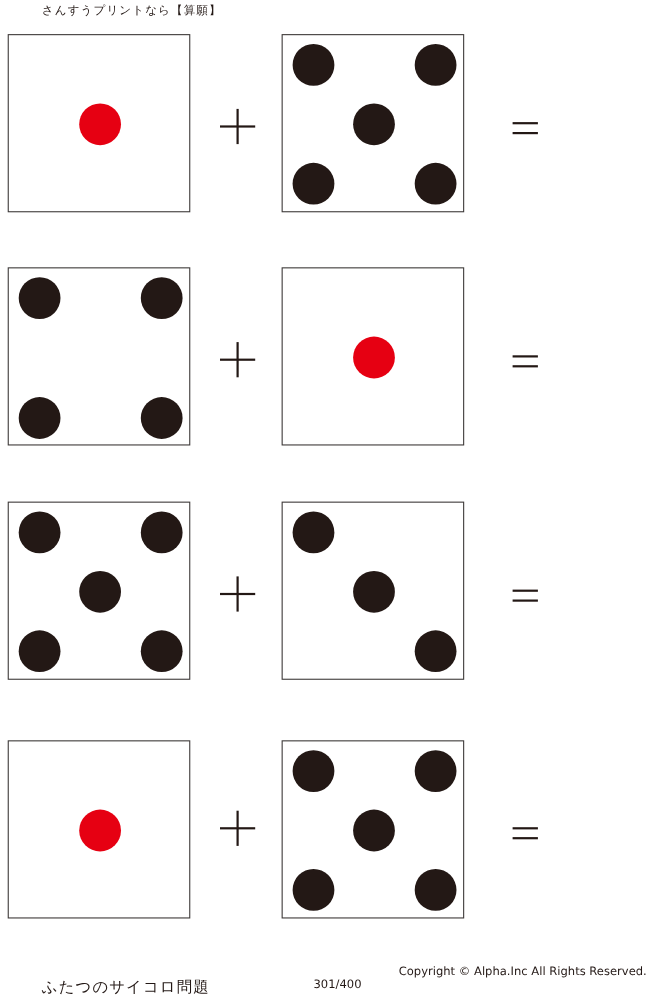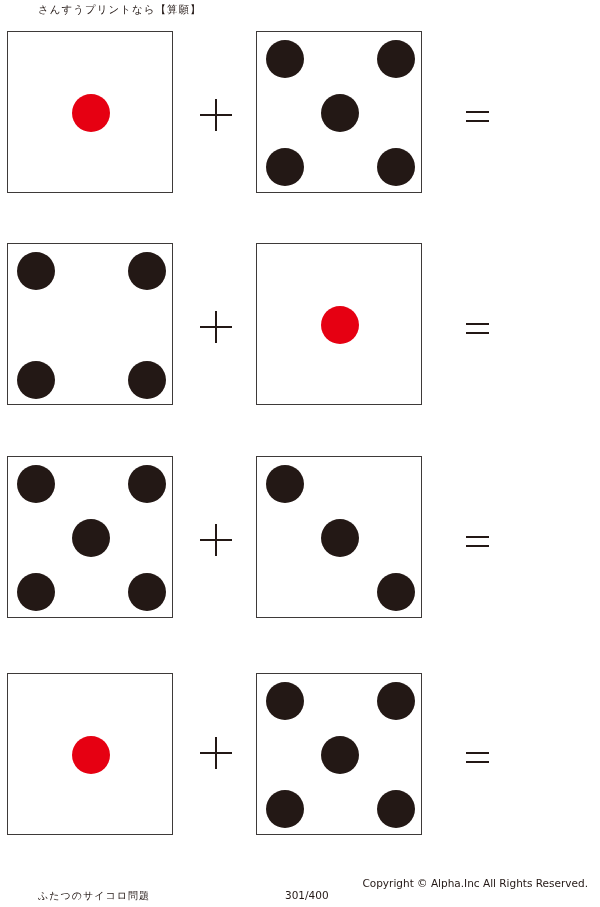--- a/index.html
+++ b/index.html
@@ -13,21 +13,21 @@
     .pip { position: absolute; width: 38px; height: 38px; border-radius: 50%; background: #231815; }
     .pip.red { background: #e60012; }
     .op-plus { position: absolute; left: 200px; width: 32px; height: 32px; }
     .op-plus::before, .op-plus::after { content: ""; position: absolute; background: #231815; }
     .op-plus::before { left: 0; top: 15px; width: 32px; height: 2px; }
     .op-plus::after { left: 15px; top: 0; width: 2px; height: 32px; }
     .op-eq { position: absolute; left: 466px; width: 23px; height: 12px; }
     .op-eq::before, .op-eq::after { content: ""; position: absolute; left: 0; width: 23px; height: 2px; background: #231815; }
     .op-eq::before { top: 0; }
     .op-eq::after { top: 9px; }
-    .footer-title { position: absolute; left: 38px; top: 889px; font-size: 10px; letter-spacing: 1px; }
+    .footer-title { position: absolute; left: 38px; top: 889px; font-size: 14px; letter-spacing: 1px; }
     .footer-page { position: absolute; left: 285px; top: 889px; font-size: 10.5px; text-align: right; }
     .footer-copy { position: absolute; right: 12px; top: 876px; font-size: 10.5px; text-align: right; line-height: 15px; }
   </style>
 </head>
 <body>
 
 <div class="header-title">さんすうプリントなら【算願】</div>
 
 <div class="row" style="top:31px">
   <div class="die left">

